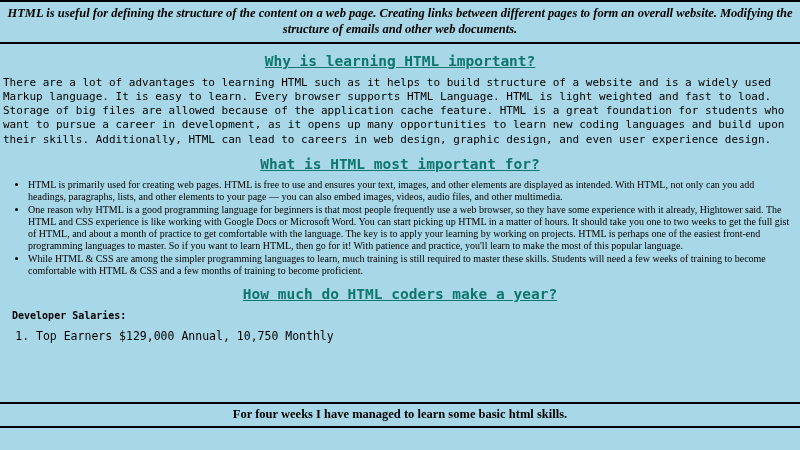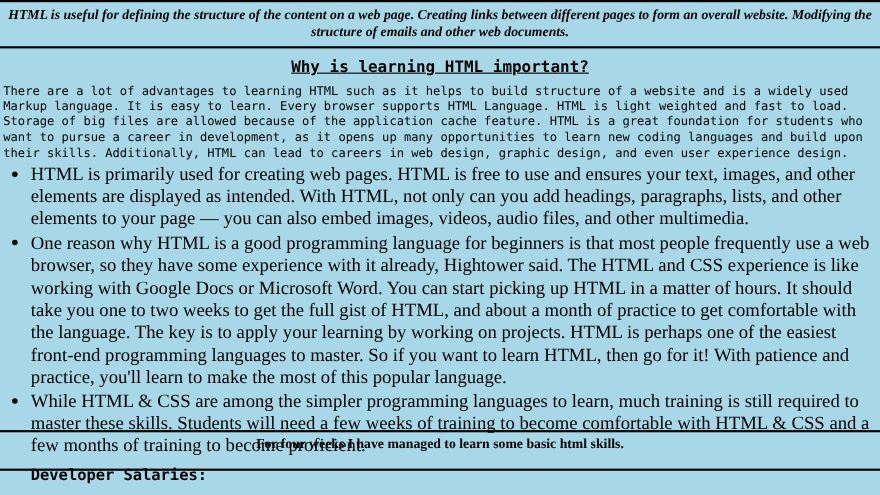--- a/index.html
+++ b/index.html
@@ -33,49 +33,49 @@
     font-size: 12.5px;
     line-height: 1.25;
   }
   .heading {
     text-align: center;
     font-family: "DejaVu Sans Mono", monospace;
     font-weight: bold;
     font-size: 14.5px;
     text-decoration: underline;
     margin: 9px 0 7px 0;
-    color: #000000;
+    color: #0f766e;
   }
   .para {
     font-family: "DejaVu Sans Mono", monospace;
     font-size: 11px;
     line-height: 1.28;
     margin: 0 0 2px 0;
     padding: 0 4px 0 3px;
     text-align: left;
   }
   ul.bullets {
     margin: 0 0 4px 0;
     padding-left: 28px;
     list-style-type: disc;
   }
   ul.bullets li {
     font-family: "Liberation Serif", serif;
-    font-size: 17px;
+    font-size: 10px;
     line-height: 1.2;
     margin-bottom: 1px;
     padding-right: 6px;
     text-align: left;
   }
   .subheading {
     font-family: "DejaVu Sans Mono", monospace;
     font-weight: bold;
-    font-size: 14px;
+    font-size: 10px;
     margin: 8px 0 7px 0;
-    padding-left: 28px;
+    padding-left: 12px;
   }
   ol.salaries {
     margin: 0;
     padding-left: 36px;
     list-style-type: decimal;
   }
   ol.salaries li {
     font-family: "DejaVu Sans Mono", monospace;
     font-size: 11.5px;
     line-height: 1.5;
@@ -84,40 +84,42 @@
     position: absolute;
     left: 0;
     right: 0;
     bottom: 8px;
     border-top: 2px solid #000;
     border-bottom: 2px solid #000;
     text-align: center;
     font-family: "Liberation Serif", serif;
     font-weight: bold;
     font-size: 12.5px;
-    padding: 3px 0 15px 0;
+    padding: 3px 0 4px 0;
   }
 </style>
 </head>
 <body>
 
 <div class="page">
 
   <div class="intro-bar">HTML is useful for defining the structure of the content on a web page. Creating links between different pages to form an overall website. Modifying the structure of emails and other web documents.</div>
 
   <h2 class="heading">Why is learning HTML important?</h2>
 
   <p class="para">There are a lot of advantages to learning HTML such as it helps to build structure of a website and is a widely used Markup language. It is easy to learn. Every browser supports HTML Language. HTML is light weighted and fast to load. Storage of big files are allowed because of the application cache feature. HTML is a great foundation for students who want to pursue a career in development, as it opens up many opportunities to learn new coding languages and build upon their skills. Additionally, HTML can lead to careers in web design, graphic design, and even user experience design.</p>
 
+  <h2 class="heading">What is HTML most important for?</h2>
   <ul class="bullets">
     <li>HTML is primarily used for creating web pages. HTML is free to use and ensures your text, images, and other elements are displayed as intended. With HTML, not only can you add headings, paragraphs, lists, and other elements to your page — you can also embed images, videos, audio files, and other multimedia.</li>
     <li>One reason why HTML is a good programming language for beginners is that most people frequently use a web browser, so they have some experience with it already, Hightower said. The HTML and CSS experience is like working with Google Docs or Microsoft Word. You can start picking up HTML in a matter of hours. It should take you one to two weeks to get the full gist of HTML, and about a month of practice to get comfortable with the language. The key is to apply your learning by working on projects. HTML is perhaps one of the easiest front-end programming languages to master. So if you want to learn HTML, then go for it! With patience and practice, you'll learn to make the most of this popular language.</li>
     <li>While HTML &amp; CSS are among the simpler programming languages to learn, much training is still required to master these skills. Students will need a few weeks of training to become comfortable with HTML &amp; CSS and a few months of training to become proficient.</li>
   </ul>
 
+  <h2 class="heading">How much do HTML coders make a year?</h2>
   <h3 class="subheading">Developer Salaries:</h3>
   <ol class="salaries">
     <li>Top Earners $129,000 Annual, 10,750 Monthly</li>
 
   </ol>
 
   <div class="footer-bar">For four weeks I have managed to learn some basic html skills.</div>
 
 </div>
 

